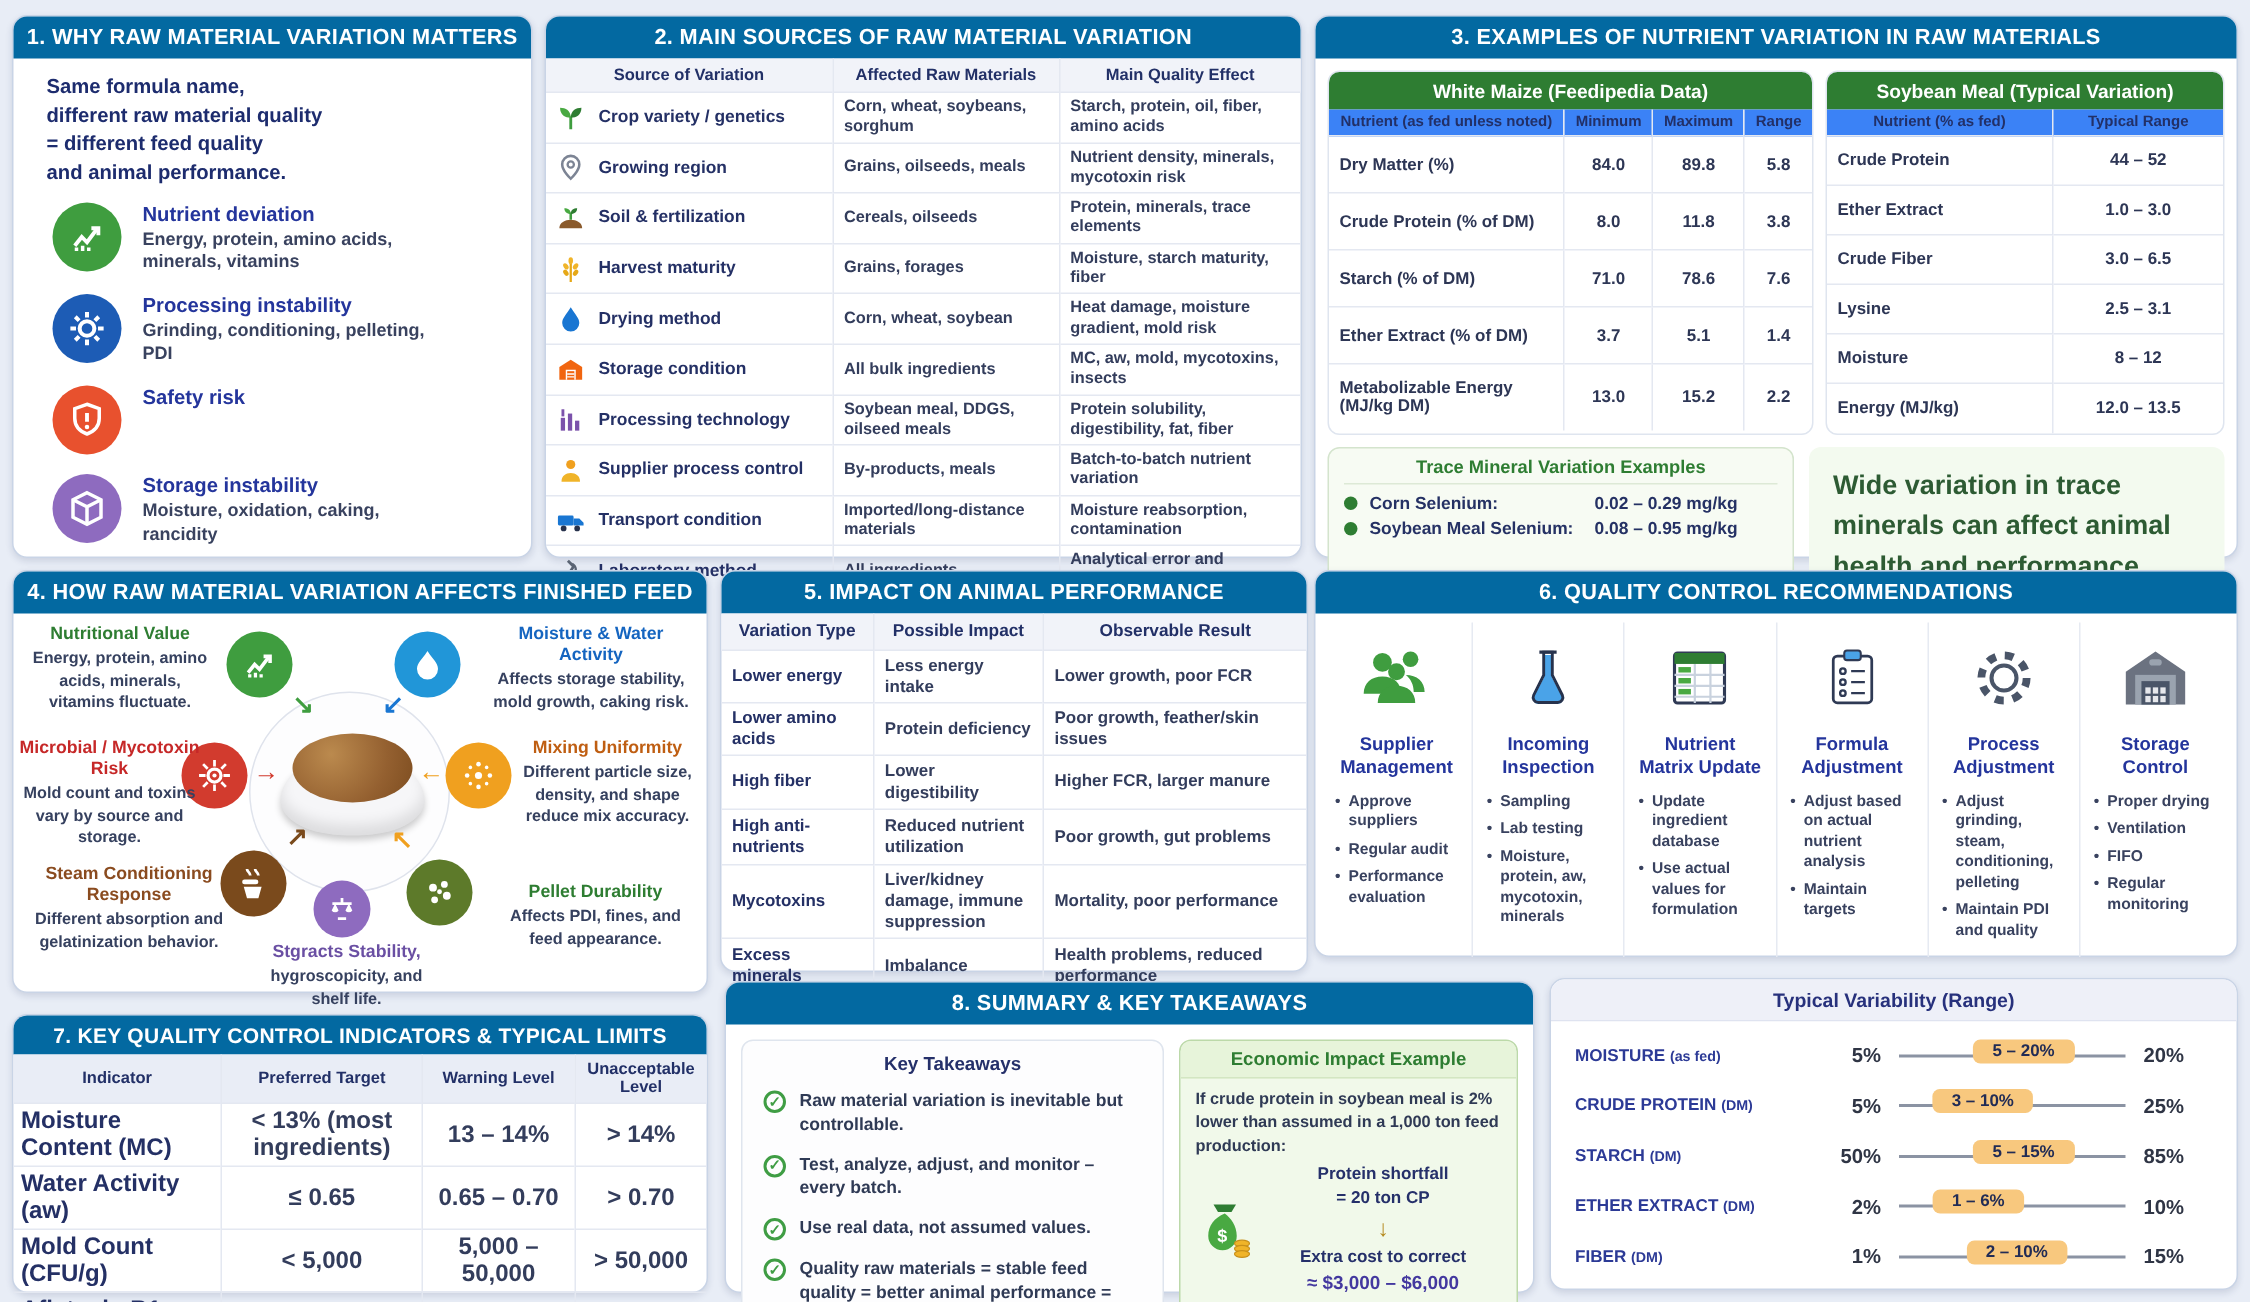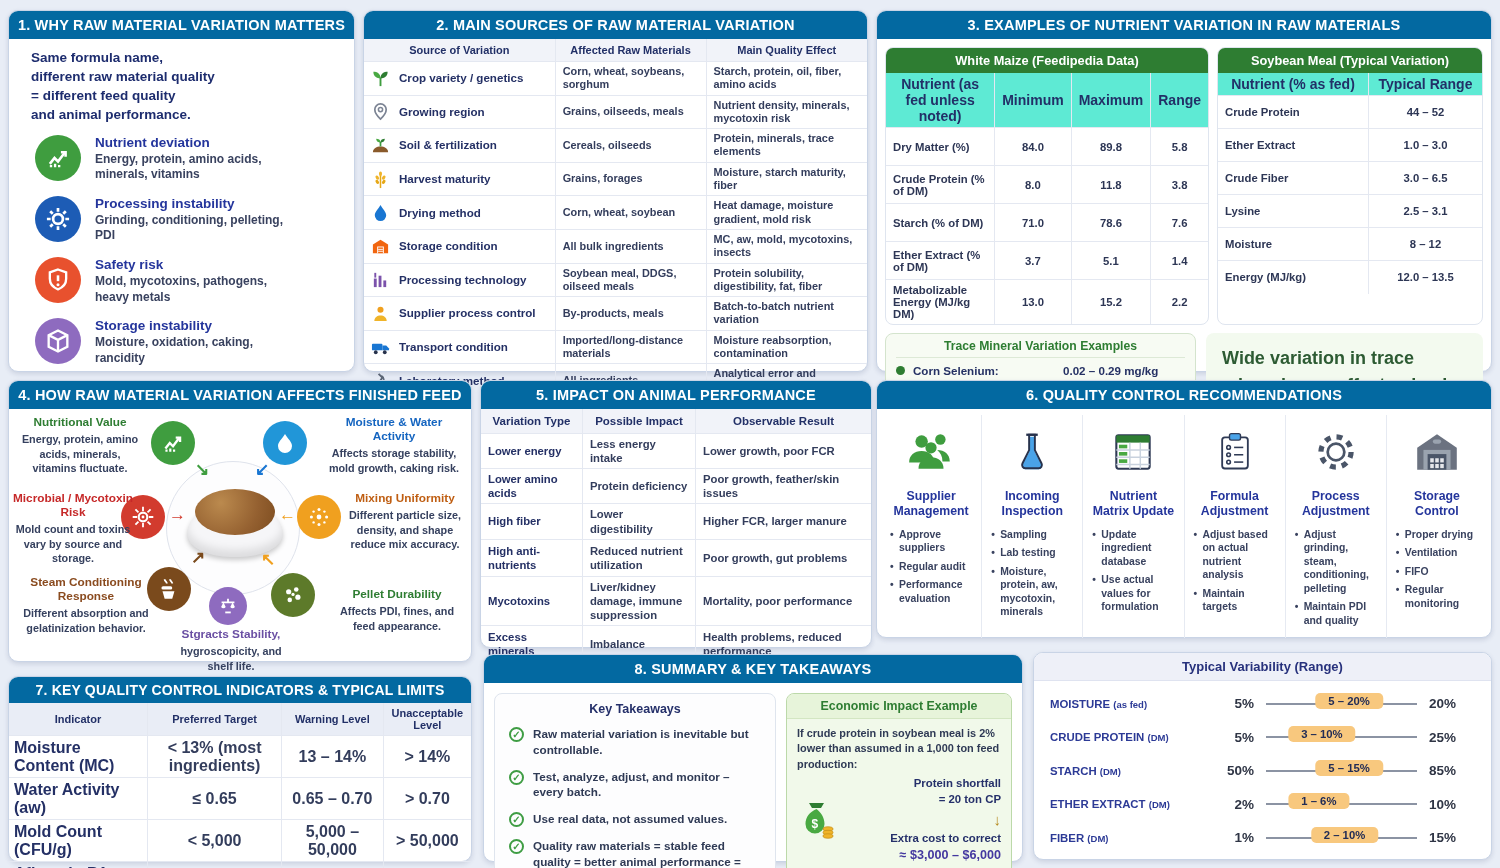--- a/index.html
+++ b/index.html
@@ -22,21 +22,21 @@
 .p1d{font-size:12px;color:#39425f;font-weight:600;line-height:1.3;width:190px}
 
 #p2 td{font-size:10.9px;line-height:1.22;color:#333d5c;font-weight:600}
 #p2 th{font-size:11px;padding:5px 6px}
 #p2 .src{display:flex;align-items:center;gap:9px;font-weight:bold;color:#243065;font-size:11.6px}
 .ic20{width:19px;height:19px;flex:0 0 auto}
 
 .p3body{display:flex;gap:8px;padding:8px}
 .minitbl{border:1px solid #dfe5ef;border-radius:8px;overflow:hidden;flex:1}
 .gbar{background:#2e7d32;color:#fff;font-weight:bold;text-align:center;font-size:12.8px;padding:5px 2px}
-.minitbl th{font-size:14px;background:#5eead4}
+.minitbl th{font-size:10px;background:#3b82f6}
 .minitbl td{font-size:11.3px;font-weight:600;color:#2d3655}
 .num{text-align:center;font-weight:bold;color:#2a3252}
 .p3bot{display:flex;gap:10px;padding:0 8px}
 .tracebox{flex:1.18;background:#f7fbf3;border:1px solid #d4e4cd;border-radius:8px;padding:5px 10px 7px}
 .tracet{color:#2e7d32;font-weight:bold;text-align:center;font-size:12.2px;border-bottom:1px solid #dde9d6;padding-bottom:4px;margin-bottom:6px}
 .trow{display:flex;align-items:center;gap:8px;font-size:11.6px;margin:4px 0}
 .dot{width:9px;height:9px;border-radius:50%;background:#2e7d32;flex:0 0 auto}
 .tlabel{font-weight:bold;color:#253164;width:142px}
 .tval{font-weight:bold;color:#253164}
 .notebox{flex:1;background:#f3faef;border-radius:8px;padding:12px 16px;display:flex;align-items:center}
@@ -71,21 +71,21 @@
 .p8body{display:flex;gap:10px;padding:10px}
 .tkcard{flex:1;border:1px solid #dfe5ee;border-radius:8px;padding:8px 14px;background:#fdfdfe}
 .tkt{text-align:center;font-weight:bold;color:#25306a;font-size:12.5px;margin-bottom:10px}
 .tkrow{display:flex;gap:9px;margin-bottom:11px;align-items:flex-start}
 .check{flex:0 0 auto;width:15px;height:15px;border:2px solid #3f9d44;border-radius:50%;color:#3f9d44;font-weight:bold;font-size:10px;display:flex;align-items:center;justify-content:center;margin-top:1px}
 .tktext{font-size:11.7px;font-weight:600;color:#2f3a55;line-height:1.35}
 .econ{width:226px;background:#f1f9ea;border:1px solid #bcd9a9;border-radius:8px;overflow:hidden;display:flex;flex-direction:column}
 .econt{background:#e7f4da;color:#2e7d32;font-weight:bold;text-align:center;font-size:12.4px;padding:5px;border-bottom:1px solid #d3e6c2}
 .econbody{padding:7px 10px;font-size:10.9px;font-weight:600;color:#2f3a55;line-height:1.4}
 .econmid{display:flex;align-items:center;gap:6px;margin-top:4px}
-.econcol{flex:1;text-align:right}
+.econcol{flex:1;text-align:center}
 .ebold{font-weight:bold;color:#25306a;font-size:11.4px}
 .edown{color:#b58a1f;font-weight:bold;font-size:15px;margin:1px 0}
 .ecost{font-weight:bold;color:#43389f;font-size:12.6px}
 
 .vrt{background:#eef0f8;color:#27317c;font-weight:bold;text-align:center;font-size:13px;padding:6px;border-radius:9px 9px 0 0;border-bottom:1px solid #dfe3f0}
 .vrow{display:flex;align-items:center;height:33.5px;padding:0 16px}
 .vlabel{width:158px;color:#2c3a96;font-weight:bold;font-size:11.4px}
 .vsub{font-size:9.5px;font-weight:bold;color:#2c3a96}
 .vval{width:46px;font-weight:bold;font-size:13.5px;color:#2f3545}
 .vval.r{text-align:right}
@@ -140,21 +140,20 @@
  <div class="p1item">
   <span class="cir c46" style="background:#e8512e">
           <svg width="28" height="28" viewBox="0 0 24 24">
             <path d="M12 3l7 2.5V11c0 5-3 7.5-7 9-4-1.5-7-4-7-9V5.5z" fill="none" stroke="#fff" stroke-width="2"></path>
             <path d="M12 8v5" stroke="#fff" stroke-width="2.2"></path>
             <circle cx="12" cy="16" r="1.3" fill="#fff"></circle>
           </svg>
         </span>
   <div>
           <div class="p1t">Safety risk</div>
-          <div class="p1d">Mold, mycotoxins, pathogens, heavy metals</div>
         </div>
  </div>
  <div class="p1item">
   <span class="cir c46" style="background:#8e6bbf">
           <svg width="28" height="28" viewBox="0 0 24 24">
             <path d="M12 3l8 4v10l-8 4-8-4V7z" fill="none" stroke="#fff" stroke-width="2"></path>
             <path d="M4 7l8 4 8-4M12 11v10" stroke="#fff" stroke-width="2" fill="none"></path>
           </svg>
         </span>
   <div>

